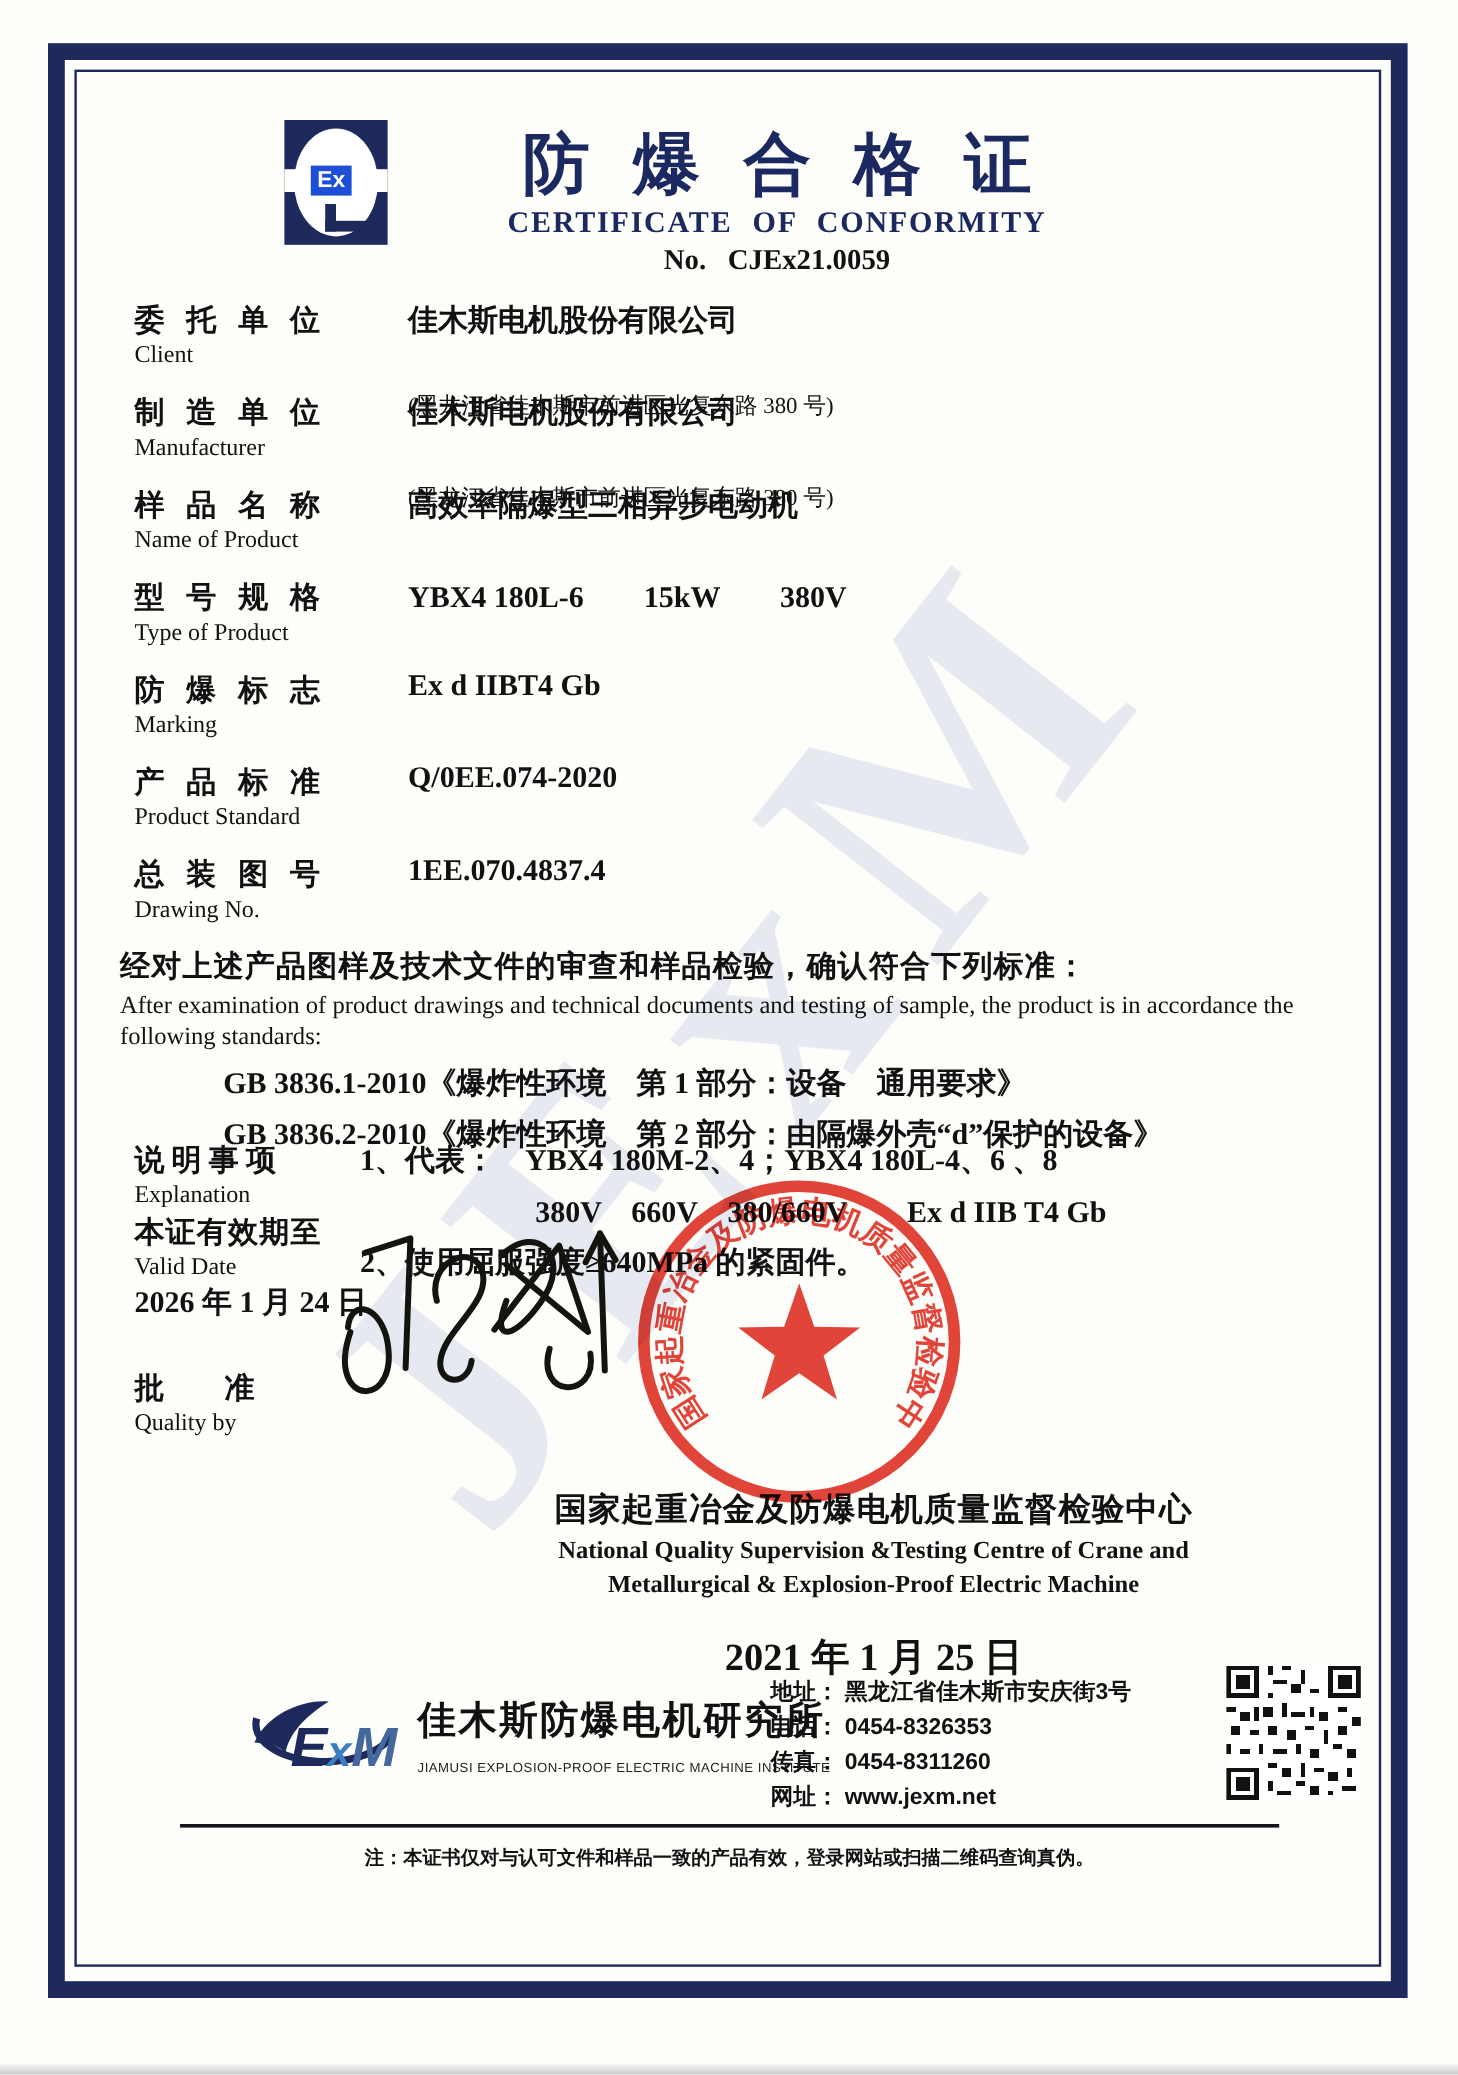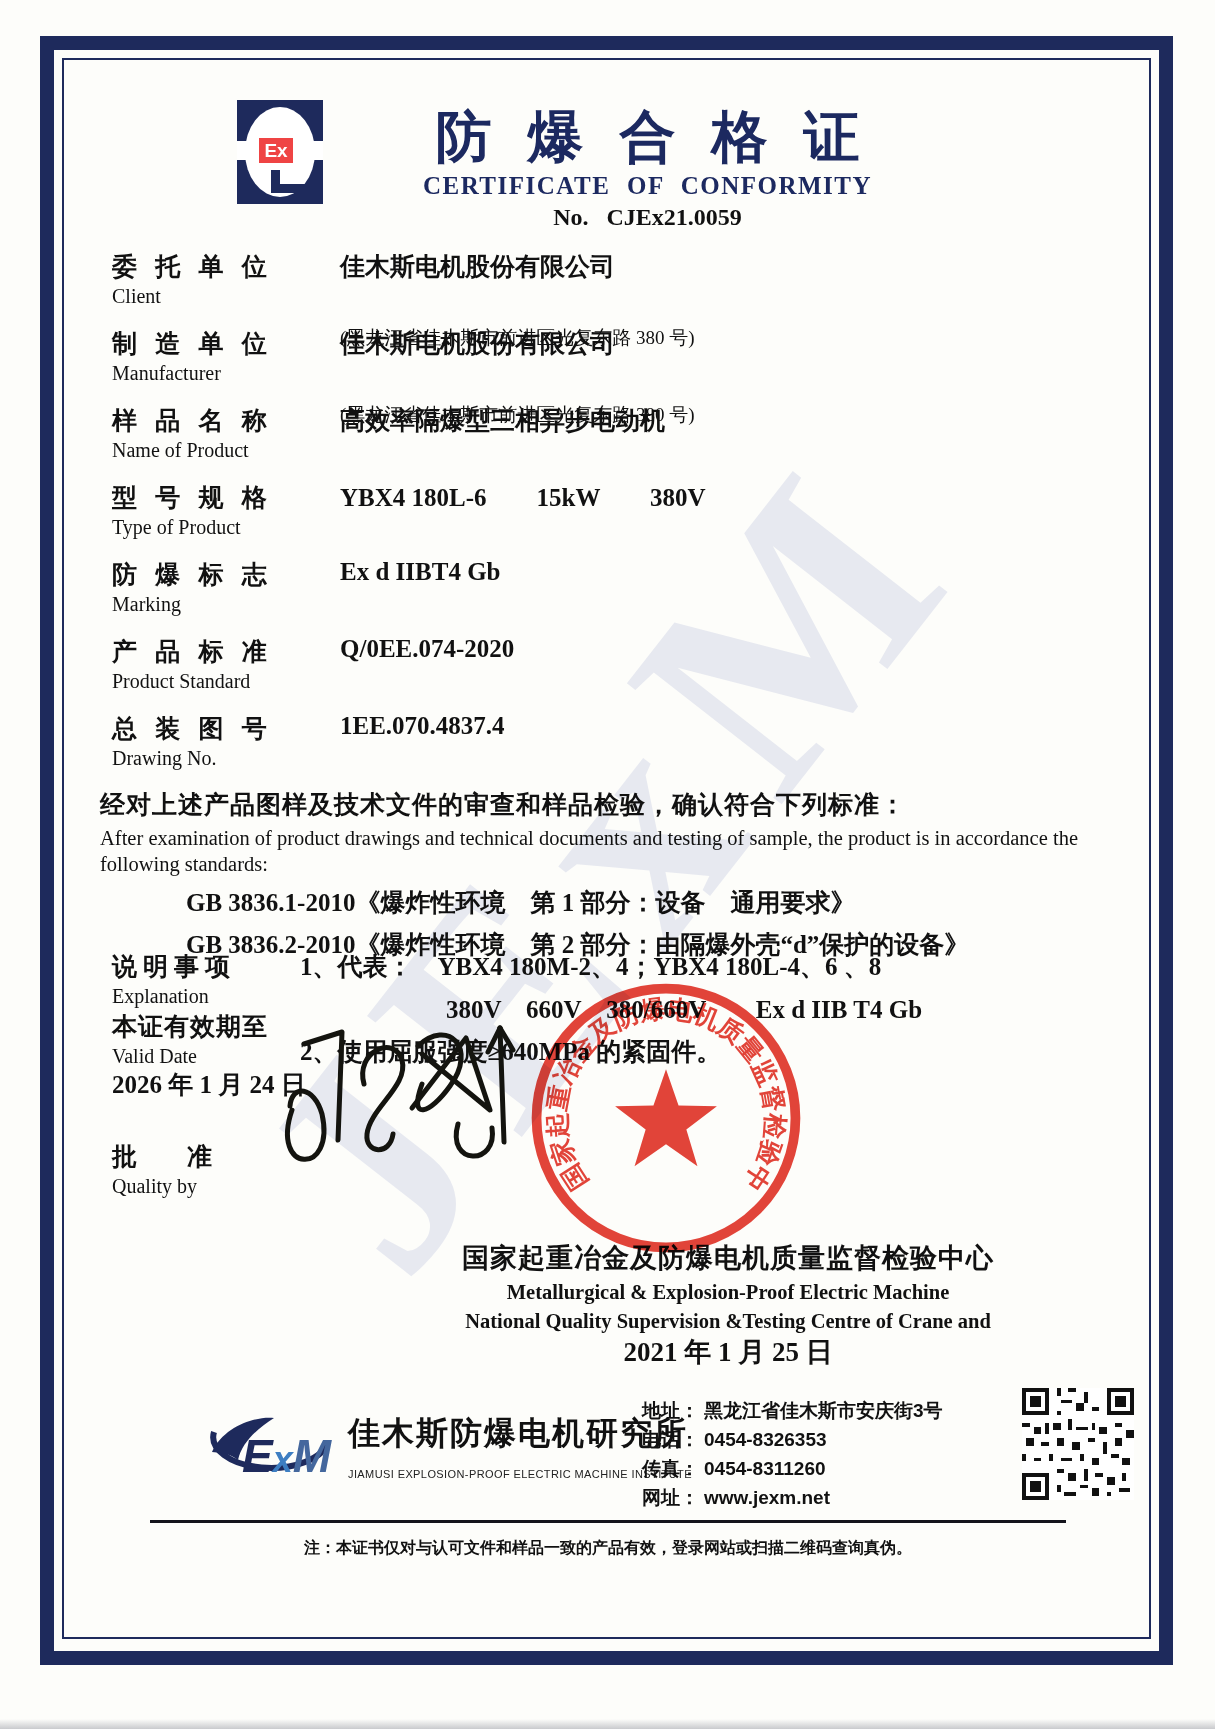--- a/index.html
+++ b/index.html
@@ -12,21 +12,21 @@
   
   .watermark{position:absolute;left:90px;top:330px;width:1040px;height:1060px;display:flex;
              align-items:center;justify-content:center;transform:rotate(-52deg);
              font-weight:bold;font-size:300px;letter-spacing:36px;color:rgba(116,130,193,0.16);
              z-index:0;pointer-events:none;font-family:"Liberation Serif",serif;}
   .z1{z-index:1;}
   
   .logo{position:absolute;left:237px;top:100px;width:86px;height:104px;background:#1e2a5c;}
   .logo .disc{position:absolute;left:8px;top:7px;right:8px;bottom:7px;background:#fff;border-radius:50%;}
   .logo .band{position:absolute;left:0;right:0;top:41px;height:19px;background:#fff;}
-  .logo .exbox{position:absolute;left:22px;top:38px;width:34px;height:25px;background:#ef4444;
+  .logo .exbox{position:absolute;left:22px;top:38px;width:34px;height:25px;background:#1d4ed8;
                color:#fff;font-weight:bold;font-size:19px;text-align:center;line-height:25px;
                font-family:"Liberation Sans",sans-serif;}
   .logo .hook{position:absolute;left:34px;top:70px;width:26px;height:14px;border-left:9px solid #1e2a5c;
               border-bottom:9px solid #1e2a5c;}
   .title-cn{position:absolute;left:200px;right:120px;top:100px;text-align:center;color:#1c2960;
             font-size:56px;font-weight:bold;letter-spacing:36px;text-indent:36px;}
   .title-en{position:absolute;left:200px;right:120px;top:172px;text-align:center;color:#1c2960;
             font-size:25px;font-weight:bold;letter-spacing:1.5px;word-spacing:9px;}
   .cert-no{position:absolute;left:200px;right:120px;top:204px;text-align:center;color:#111;
            font-size:24px;font-weight:bold;white-space:pre-wrap;}
@@ -56,21 +56,21 @@
   .valid .val-main{font-size:25px;}
   .approve{position:absolute;left:112px;top:1140px;}
   .approve .lab-cn{letter-spacing:0;}
   .signature{position:absolute;left:252px;top:1012px;z-index:2;}
   
   .stamp{position:absolute;left:520px;top:972px;z-index:2;opacity:.88;mix-blend-mode:multiply;}
   
   .issuer{position:absolute;left:398px;top:1240px;width:660px;text-align:center;}
   .iss-cn{font-size:27px;font-weight:bold;letter-spacing:1px;}
   .iss-en{font-size:20.5px;font-weight:bold;line-height:26px;margin-top:3px;}
-  .iss-date{font-size:27px;font-weight:bold;}
+  .iss-date{font-size:32px;font-weight:bold;margin-top:26px;}
   
   .flogo{position:absolute;left:198px;top:1398px;}
   .finst{position:absolute;left:348px;top:1412px;}
   .finst-cn{font-size:32px;font-weight:bold;letter-spacing:2px;font-family:"Liberation Sans",sans-serif;}
   .finst-en{font-size:11px;letter-spacing:.4px;margin-top:12px;font-family:"Liberation Sans",sans-serif;color:#222;}
   .fcontact{position:absolute;left:642px;top:1396px;font-family:"Liberation Sans",sans-serif;}
   .c-row{font-size:19px;line-height:29px;display:flex;}
   .c-lab{font-weight:bold;width:62px;}
   .c-val{font-weight:bold;}
   .qr{position:absolute;left:1022px;top:1388px;}
@@ -199,22 +199,22 @@
     <circle cx="150" cy="150" r="133" fill="none" stroke="#e02a1e" stroke-width="10"></circle>
     <polygon fill="#e02a1e" points="150,100 137.1,137.2 97.7,138 129.1,161.8 117.7,199.5 150,177 182.3,199.5 170.9,161.8 202.3,138 162.9,137.2"></polygon>
     <path id="stampArc" d="M 71.1 216.2 A 103 103 0 1 1 228.9 216.2" fill="none"></path>
     <text font-size="26" font-weight="bold" fill="#e02a1e" font-family="'Liberation Sans',sans-serif">
       <textPath href="#stampArc" startOffset="0">国家起重冶金及防爆电机质量监督检验中心</textPath>
     </text>
   </svg>
 
   <div class="issuer z1">
     <div class="iss-cn">国家起重冶金及防爆电机质量监督检验中心</div>
+    <div class="iss-en">National Quality Supervision &amp;Testing Centre of Crane and</div>
     <div class="iss-en">Metallurgical &amp; Explosion-Proof Electric Machine</div>
-    <div class="iss-en">National Quality Supervision &amp;Testing Centre of Crane and</div>
     <div class="iss-date">2021 年 1 月 25 日</div>
   </div>
 
   <svg class="flogo z1" width="142" height="96" viewBox="0 0 142 96">
     <path d="M16 34 A56 30 0 1 0 130 44" fill="none" stroke="#1e2a5c" stroke-width="6"></path>
     <path d="M14 54 C26 28 58 18 76 20 C60 30 44 44 40 62 C30 54 20 55 14 54 Z" fill="#1e2a5c"></path>
     <text x="44" y="74" font-size="46" font-weight="bold" font-style="italic" font-family="'Liberation Sans',sans-serif">
       <tspan fill="#1e2a5c">E</tspan><tspan fill="#3d7ec2" font-size="36">x</tspan><tspan fill="#44679d">M</tspan>
     </text>
   </svg>

